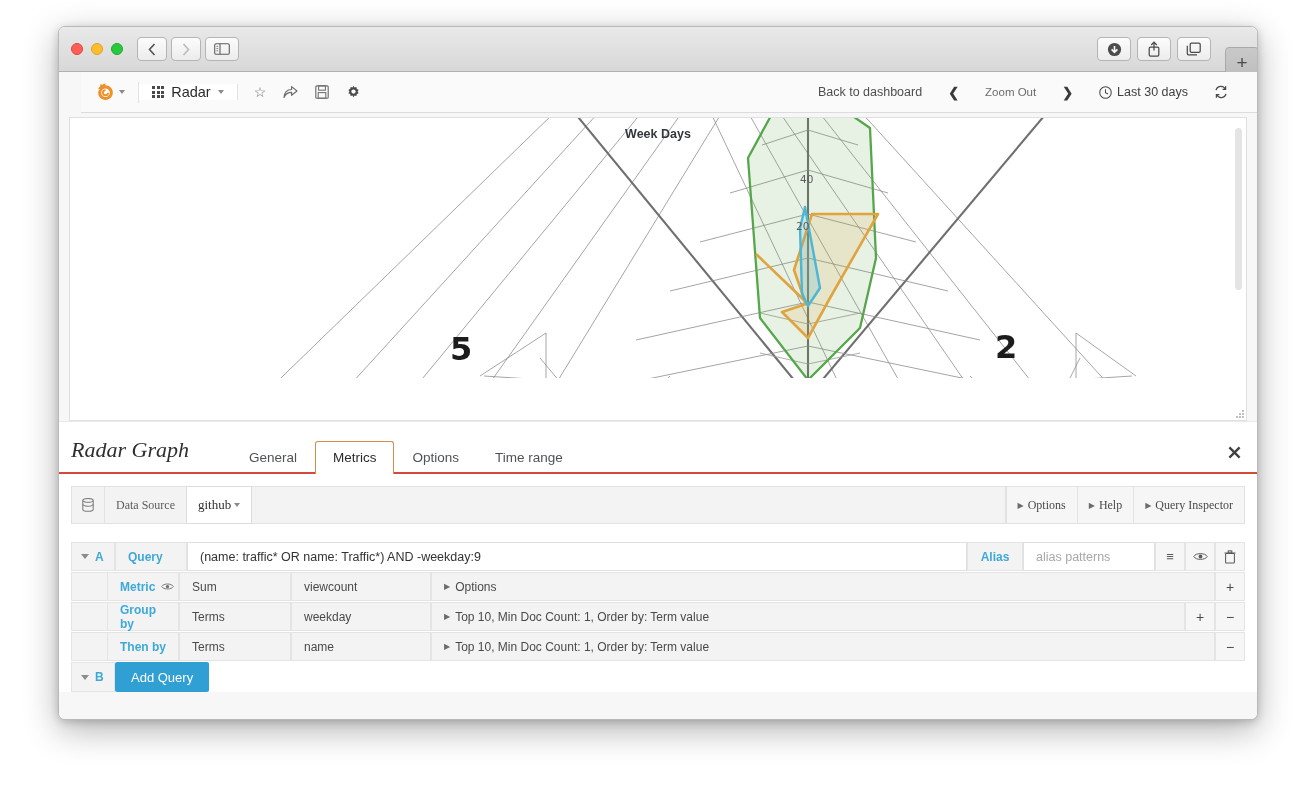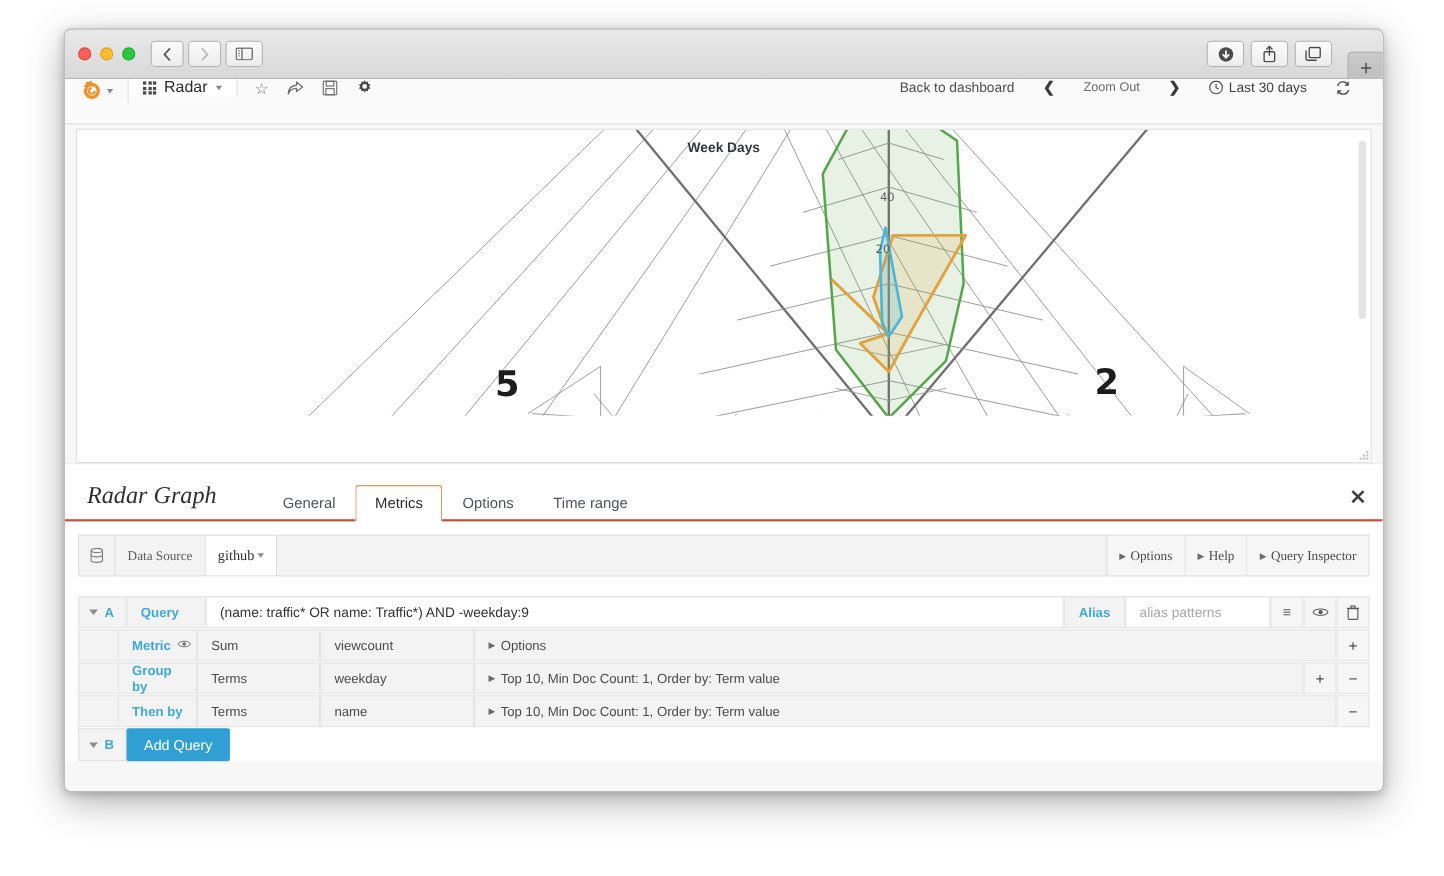--- a/index.html
+++ b/index.html
@@ -92,21 +92,21 @@
     color: #4b4b4b; font-size: 19px; font-weight: 300;
   }
 
   
   #grafana { background: #f7f7f7; height: 649px; position: relative; }
 
   #navbar {
     height: 41px;
     background: #fafafa;
     border-bottom: 1px solid #dcdcdc;
-    display: flex; align-items: flex-start;
+    display: flex; align-items: center; margin-left: 22px;
   }
   .nav-logo-cell {
     width: 58px; display: flex; align-items: center; justify-content: center;
     gap: 3px; border-right: 1px solid #e2e2e2;
   }
   .logo-mark { width: 21px; height: 21px; display:block; }
   .caret-sm { width:0;height:0;border-left:3.5px solid transparent;border-right:3.5px solid transparent;border-top:4.5px solid #8a8a8a; }
 
   .nav-dash {
     display: flex; align-items: center; gap: 7px;
@@ -154,21 +154,21 @@
   }
   #panel-resize {
     position:absolute; right:2px; bottom:2px; width:9px; height:9px;
   }
   #panel-resize i { position:absolute; width:2px;height:2px;background:#c2c2c2; }
 
   
   #editor { background: #ffffff; border-top: 1px solid #eaeaea; }
   #editor-head {
     display: flex; align-items: flex-end;
-    height: 52px; padding-left: 20px; padding-right: 12px;
+    height: 52px; padding-left: 12px; padding-right: 12px;
     border-bottom: 2px solid #d44a3a;
     position: relative;
   }
   #editor-title {
     font-family: "Liberation Serif", serif;
     font-style: italic; font-size: 22px; color: #2f2f2f;
     padding-bottom: 9px; margin-right: 42px; font-weight: normal;
   }
   .etabs { display:flex; align-items:flex-end; gap:0; }
   .etab {

